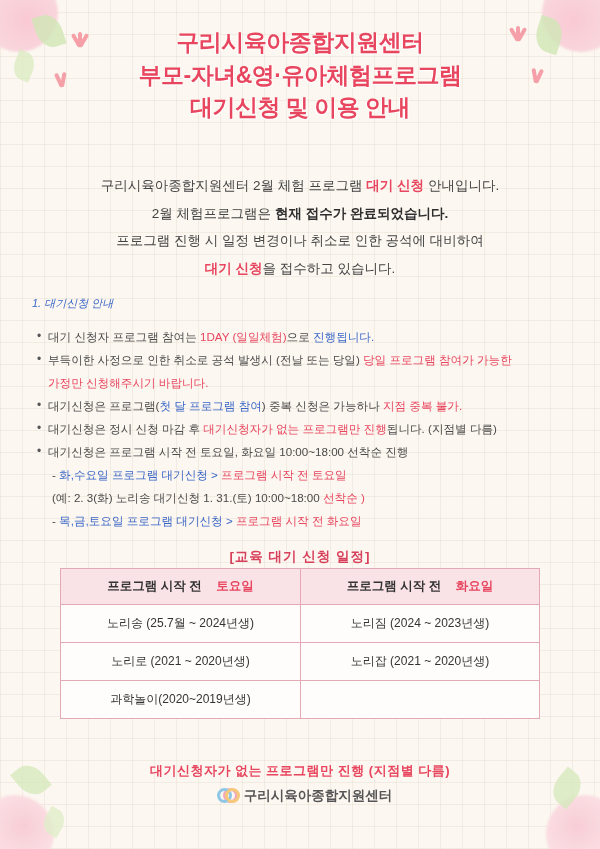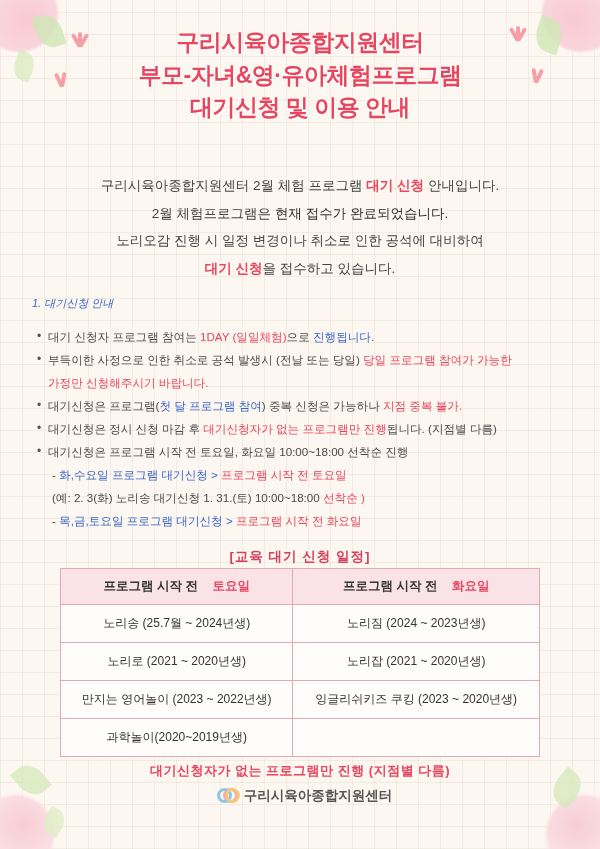--- a/index.html
+++ b/index.html
@@ -102,21 +102,21 @@
   .intro {
     position: absolute;
     top: 172px;
     left: 0; right: 0;
     text-align: center;
     font-size: 13.5px;
     color: #444;
     line-height: 2.04;
   }
   .intro .em-red { color: #e8455f; font-weight: bold; }
-  .intro .em-dark { color: #2f2f2f; font-weight: normal; }
+  .intro .em-dark { color: #2f2f2f; font-weight: bold; }
 
   .section {
     position: absolute;
     top: 296px;
     left: 22px;
     right: 22px;
   }
   .sec-title {
     font-size: 11px;
     color: #3a66c8;
@@ -271,21 +271,21 @@
     </div>
   </div>
 
   <div class="intro">
     <div>
       <span>구리시육아종합지원센터 2월 체험 프로그램 </span><span class="em-red">대기 신청</span><span> 안내입니다.</span>
     </div>
     <div>
       <span>2월 체험프로그램은 </span><span class="em-dark">현재 접수가 완료되었습니다.</span>
     </div>
-    <div>노리오감 진행 시 일정 변경이나 취소로 인한 공석에 대비하여</div>
+    <div>프로그램 진행 시 일정 변경이나 취소로 인한 공석에 대비하여</div>
     <div>
       <span class="em-red">대기 신청</span><span>을 접수하고 있습니다.</span>
     </div>
   </div>
 
   <div class="section">
     <div class="sec-title">
       <span class="num">1.</span>
       <span>대기신청 안내</span>
     </div>
@@ -318,24 +318,20 @@
     <tbody id="sched-body">
         <tr>
           <td>노리송 (25.7월 ~ 2024년생)</td>
           <td>노리짐 (2024 ~ 2023년생)</td>
         </tr>
         <tr>
           <td>노리로 (2021 ~ 2020년생)</td>
           <td>노리잡 (2021 ~ 2020년생)</td>
         </tr>
         <tr>
-          <td>만지는 영어놀이 (2023 ~ 2022년생)</td>
-          <td>잉글리쉬키즈 쿠킹 (2023 ~ 2020년생)</td>
-        </tr>
-        <tr>
           <td>과학놀이(2020~2019년생)</td>
           <td class="empty"></td>
         </tr>
       </tbody>
   </table>
 
   <div class="footer-note">대기신청자가 없는 프로그램만 진행 (지점별 다름)</div>
   <div class="footer-brand">
     <span class="logo-mark">
       <span class="c c1"></span><span class="c c2"></span><span class="c c3"></span>

